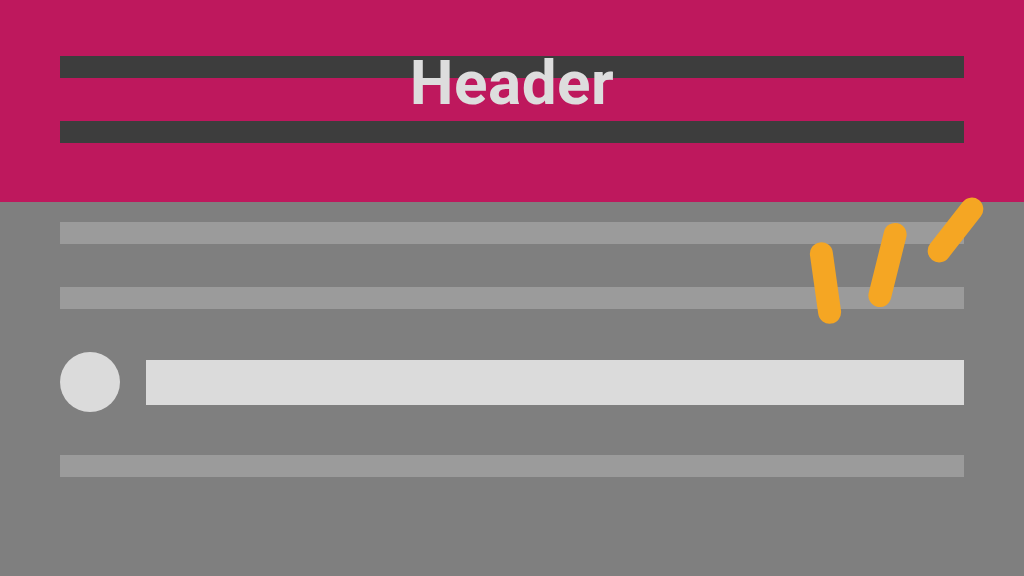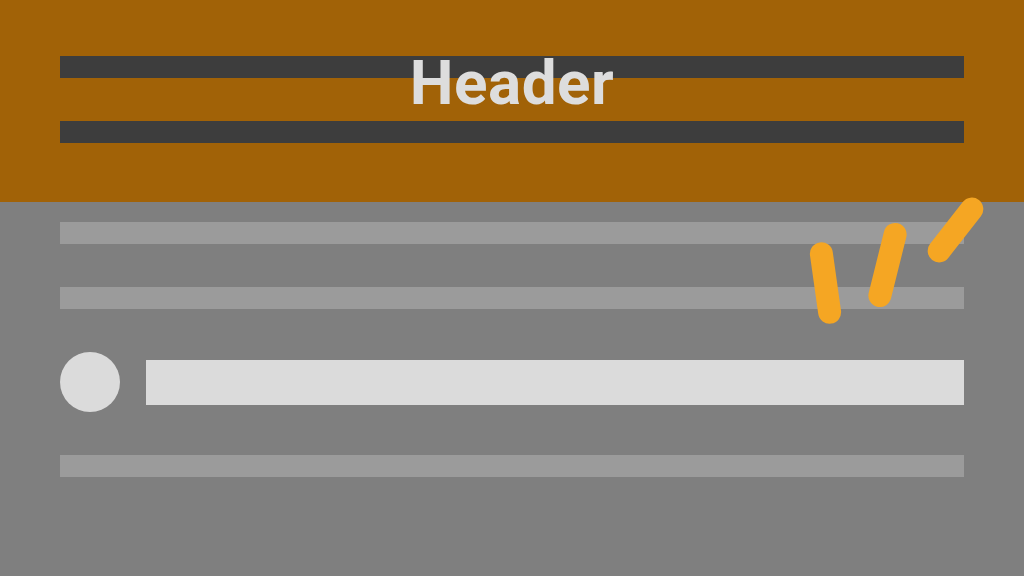--- a/index.html
+++ b/index.html
@@ -10,21 +10,21 @@
     body {
       width: 1024px;
       height: 576px;
       font-family: -apple-system, BlinkMacSystemFont, "Segoe UI", Roboto, Helvetica, Arial, sans-serif;
       overflow: hidden;
       position: relative;
     }
     .header-region {
       width: 100%;
       height: 202px;
-      background: #a16207;
+      background: #be185d;
       padding: 56px 60px 0 60px;
       position: relative;
     }
     .header-bar {
       width: 100%;
       height: 22px;
       background: #3d3d3d;
       margin-bottom: 43px;
     }
     .header-title {

